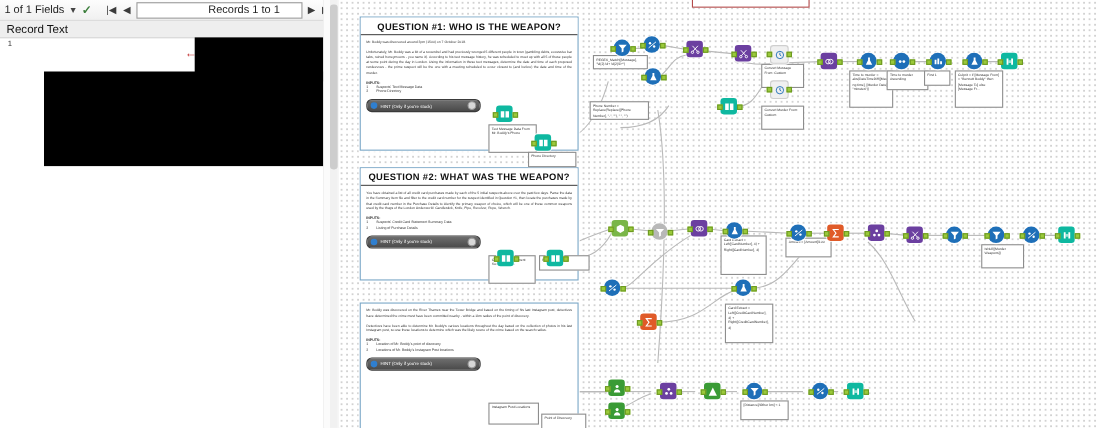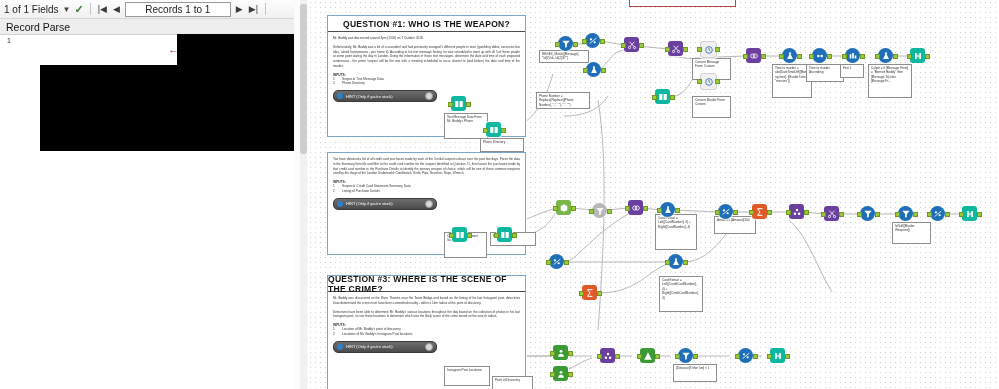--- a/index.html
+++ b/index.html
@@ -12,21 +12,21 @@
               border-right:1px solid #c8c8c8;overflow:hidden;}
   .results-toolbar{height:18px;display:flex;align-items:center;gap:4px;padding:0 4px;
                    background:linear-gradient(#fdfdfd,#f0f0f0);border-bottom:1px solid #d6d6d6;
                    font-size:10px;color:#222;white-space:nowrap;}
   .rt-fields{font-size:10px;}
   .rt-caret{font-size:8px;color:#444;}
   .rt-check{color:#3a7d3a;font-size:11px;font-weight:bold;}
   .rt-sep{width:1px;height:12px;background:#c4c4c4;margin:0 2px;}
   .rt-nav{font-size:9px;color:#3b3b3b;padding:0 1px;}
   .rt-recbox{border:1px solid #9a9a9a;background:#fff;height:13px;min-width:104px;
-             display:flex;align-items:center;justify-content:center;font-size:10px;}
+             display:flex;align-items:center;justify-content:center;font-size:10px;padding-left:45px;}
   .grid-head{height:15px;background:#eeeeee;border-bottom:1px solid #cfcfcf;
              display:flex;align-items:center;padding-left:6px;font-size:10.5px;color:#111;}
   .grid-body{position:relative;height:356px;background:#fff;}
   .row-num{position:absolute;left:7px;top:2px;font-size:7px;color:#333;}
   .answer-text{position:absolute;left:40px;top:7px;font-size:17px;font-weight:bold;
                color:#2b7fc4;letter-spacing:-0.3px;white-space:nowrap;}
   .redaction{position:absolute;background:#000;}
   .arrow-mark{position:absolute;color:#c02a2a;font-size:11px;}
 
   
@@ -88,21 +88,21 @@
       <span class="rt-sep"></span>
       <span class="rt-nav">|◀</span>
       <span class="rt-nav">◀</span>
       <span class="rt-recbox">Records 1 to 1</span>
       <span class="rt-nav">▶</span>
       <span class="rt-nav">▶|</span>
       <span class="rt-sep"></span>
     </div>
 
     <div class="grid-head">
-      <span>Record Parse</span>
+      <span>Record Text</span>
     </div>
 
     <div class="grid-body">
       <span class="row-num">1</span>
       <span class="arrow-mark" style="left:168px;top:8px;">←</span>
       <div class="redaction" style="left:177px;top:-1px;width:117px;height:40px;"></div>
       <div class="redaction" style="left:40px;top:30px;width:254px;height:86px;"></div>
     </div>
   </div>
 
@@ -184,41 +184,41 @@
           </div>
         <div class="hint-btn">
           <span class="hint-dot"></span>
           <span class="hint-label">HINT (Only if you're stuck)</span>
           <span class="hint-right"></span>
         </div>
       </div>
     </div>
 
     <div class="qbox" style="left:19px;top:152px;width:197px;height:101px;">
+      <div class="qbox-title">QUESTION #2: WHAT WAS THE WEAPON?</div>
       <div class="qbox-inner">
         <p class="qpara">You have obtained a list of all credit card purchases made by each of the 5 initial suspects above over the past few days. Parse the data in the Summary Item file and filter to the credit card number for the suspect identified in Question #1, then locate the purchases made by that credit card number in the Purchase Details to identify the primary weapon of choice, which will be one of these common weapons used by the thugs of the London Underworld: Candlestick, Knife, Pipe, Revolver, Rope, Wrench.</p>
         <div class="qinputs-label">INPUTS:</div>
         <div class="qinput-row">
             <span class="qinput-n">1</span>
             <span>Suspects' Credit Card Statement Summary Data</span>
           </div>
         <div class="qinput-row">
             <span class="qinput-n">2</span>
             <span>Listing of Purchase Details</span>
           </div>
         <div class="hint-btn">
           <span class="hint-dot"></span>
           <span class="hint-label">HINT (Only if you're stuck)</span>
           <span class="hint-right"></span>
         </div>
       </div>
     </div>
 
     <div class="qbox" style="left:19px;top:275px;width:197px;height:114px;">
-      <div class="qbox-title">QUESTION #3: WHERE IS THE SCENE OF THE CRIME?</div>
       <div class="qbox-inner">
         <p class="qpara">Mr. Boddy was discovered on the River Thames near the Tower Bridge and based on the timing of his last Instagram post, detectives have determined the crime must have been committed nearby - within a 1km radius of the point of discovery.</p>
         <p class="qpara">Detectives have been able to determine Mr. Boddy's various locations throughout the day based on the collection of photos in his last Instagram post, so use these locations to determine which was the likely scene of the crime based on the search radius.</p>
         <div class="qinputs-label">INPUTS:</div>
         <div class="qinput-row">
             <span class="qinput-n">1</span>
             <span>Location of Mr. Boddy's point of discovery</span>
           </div>
         <div class="qinput-row">
             <span class="qinput-n">2</span>

